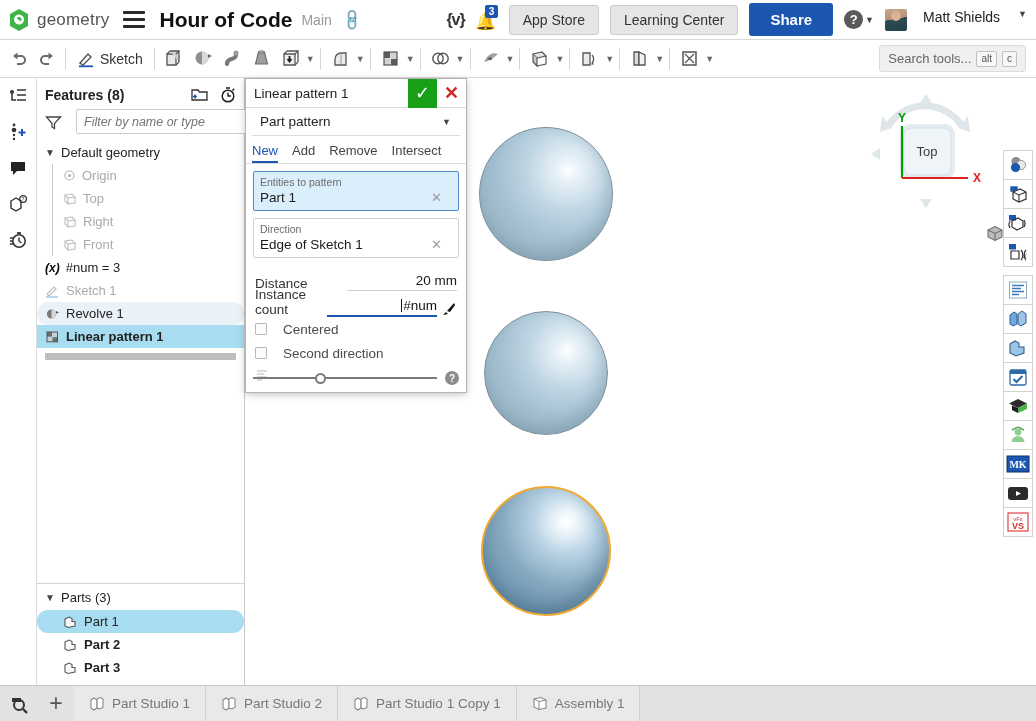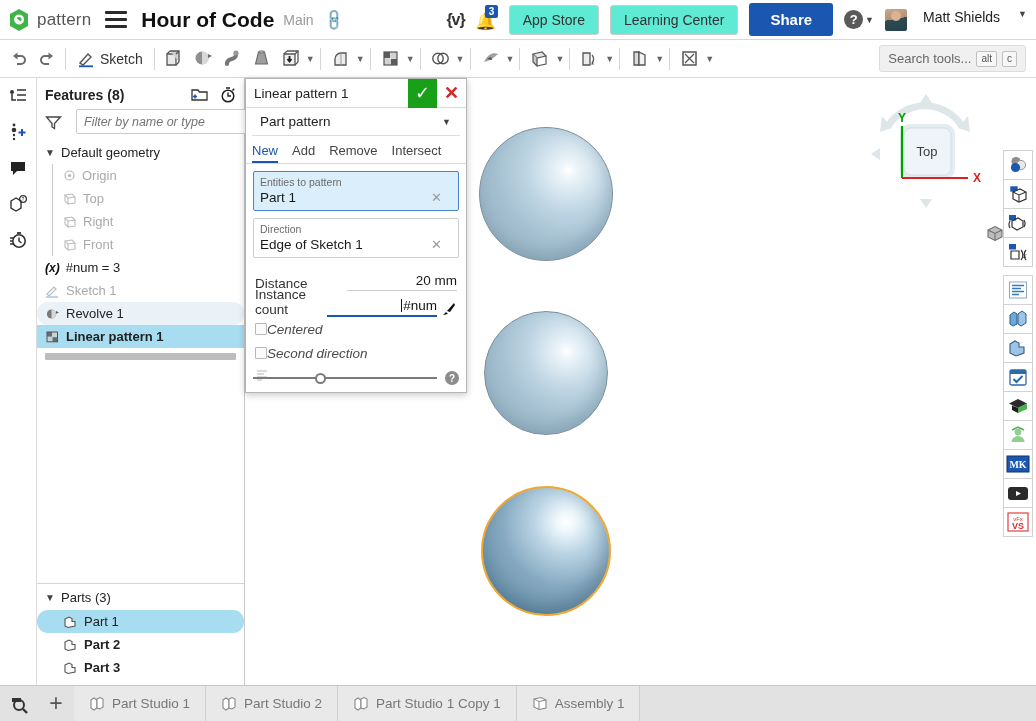--- a/index.html
+++ b/index.html
@@ -28,21 +28,21 @@
   .link-icon { margin-left: 11px; color: #6d6d6d; font-size: 15px; transform: rotate(-45deg); }
   .top-right { margin-left: auto; display: flex; align-items: center; gap: 11px; padding-right: 9px; }
   .fs-icon { font-size: 16px; color: #333; font-weight: bold; letter-spacing: -1px; }
   .bell-wrap { position: relative; width: 22px; height: 22px; }
   .bell { font-size: 17px; color: #333; position: absolute; left: 0; top: 2px; }
   .badge {
     position: absolute; left: 9px; top: -4px; background: #1b56b0; color: #fff;
     font-size: 10px; font-weight: bold; border-radius: 2px; padding: 1px 4px; line-height: 11px;
   }
   .btn-outline {
-    border: 1px solid #ccc; background: #5eead4; border-radius: 3px;
+    border: 1px solid #ccc; background: #e5e5e5; border-radius: 3px;
     padding: 6px 13px; font-size: 14px; color: #333; cursor: pointer;
   }
   .btn-share {
     background: #1b56b0; color: #fff; border: none; border-radius: 3px;
     padding: 8px 21px; font-size: 15px; font-weight: bold; cursor: pointer;
   }
   .help-circle {
     width: 19px; height: 19px; border-radius: 50%; background: #5a5a5a; color: #fff;
     font-size: 13px; font-weight: bold; display: flex; align-items: center; justify-content: center;
   }
@@ -158,21 +158,21 @@
   .param-label { font-size: 13.5px; color: #333; }
   .param-input {
     margin-left: auto; text-align: right; font-size: 13.5px; color: #1a1a1a;
     border-bottom: 1px solid #d0d0d0; min-width: 110px; padding-bottom: 2px;
   }
   .param-input.focus { border-bottom: 2px solid #1b56b0; color: #111; }
   .cursor-i {
     display: inline-block; width: 1px; height: 13px; background: #111;
     vertical-align: -2px; margin-right: 1px;
   }
-  .cbrow { display: flex; align-items: center; gap: 0; height: 24px; padding-left: 2px; font-style: italic; }
+  .cbrow { display: flex; align-items: center; gap: 16px; height: 24px; padding-left: 2px; }
   .cbox { width: 12px; height: 12px; border: 1px solid #b9b9b9; background: #fbfbfb; border-radius: 1px; }
   .cblabel { font-size: 13.5px; color: #4b4b4b; }
   .dlg-foot { display: flex; align-items: center; padding: 2px 7px 7px 7px; }
   .slider { flex: 1; position: relative; height: 14px; margin-right: 8px; }
   .slider-track { position: absolute; left: 0; right: 0; top: 6px; height: 2px; background: #7b7b7b; }
   .slider-knob {
     position: absolute; left: 62px; top: 2px; width: 11px; height: 11px; border-radius: 50%;
     background: #fff; border: 2px solid #7b7b7b;
   }
   .help-dot {
@@ -226,21 +226,21 @@
 
   <div class="topbar">
     <div class="brand">
       <span class="brand-logo">
         <svg width="22" height="24" viewBox="0 0 22 24" class="svgico">
           <path d="M11 1 L20 6 L20 18 L11 23 L2 18 L2 6 Z" fill="#3eb449"></path>
           <path d="M11 6.5 a5 5 0 1 0 0.1 0 M11 9 a2.6 2.6 0 1 1 -0.1 0" fill="#fff"></path>
           <path d="M7 12 h8 v2.4 h-8 z" fill="#fff" transform="rotate(40 11 12)"></path>
         </svg>
       </span>
-      <span class="brand-text">pattern</span>
+      <span class="brand-text">geometry</span>
     </div>
     <div class="hamburger">
         <i></i>
         <i></i>
         <i></i>
       </div>
     <div class="doc-title">Hour of Code</div>
     <div class="doc-branch">Main</div>
     <div class="link-icon">🔗</div>
 

